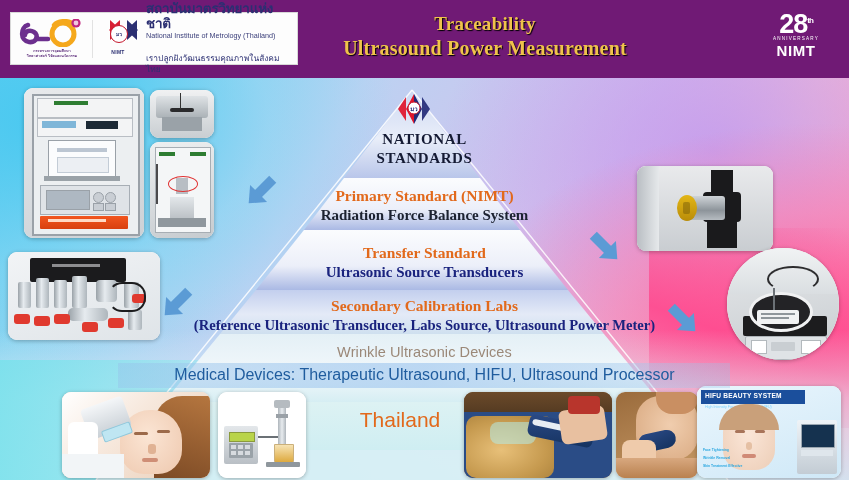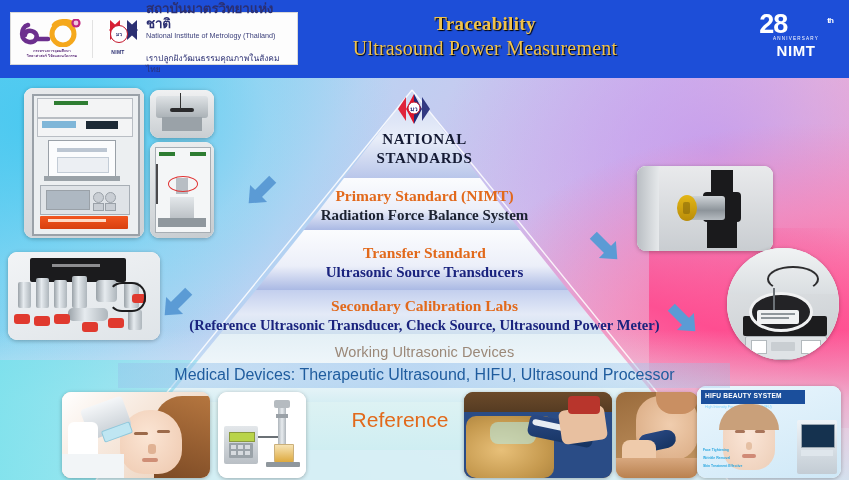--- a/index.html
+++ b/index.html
@@ -1,20 +1,20 @@
 <!DOCTYPE html>
 <html><head>
 <meta charset="utf-8">
 <style>
   html,body{margin:0;padding:0;background:#000;}
   body{width:849px;height:480px;overflow:hidden;font-family:"Liberation Sans",sans-serif;}
   #stage{position:relative;width:849px;height:480px;overflow:hidden;background:#000;}
 
   
-  .header{position:absolute;left:0;top:0;width:849px;height:78px;background:#1d4ed8;z-index:30;}
+  .header{position:absolute;left:0;top:0;width:849px;height:78px;background:#701a75;z-index:30;}
   .logo-box{position:absolute;left:10px;top:12px;width:288px;height:53px;background:#fdfdfd;
             border:1px solid #d8d8d8;display:flex;align-items:center;gap:4px;padding:0 5px;box-sizing:border-box;}
   .logo60{width:72px;height:46px;position:relative;flex:0 0 auto;}
   .logo60 .sixzero{position:absolute;left:2px;top:3px;width:68px;height:28px;}
   .logo60 .minlab{position:absolute;left:0;top:33px;width:72px;text-align:center;font-size:3.6px;
                   color:#5b2a7a;line-height:1.5;font-weight:bold;letter-spacing:.1px;}
   .divider-v{width:1px;height:38px;background:#e2e2e2;flex:0 0 auto;}
   .nimtmark{width:42px;height:46px;position:relative;flex:0 0 auto;}
   .nimtmark .dia{position:absolute;top:4px;width:0;height:0;}
   .nimtmark .dL{left:2px;border:10px solid transparent;border-right:11px solid #d81f33;}
@@ -27,33 +27,33 @@
   .nimtmark .lbl{position:absolute;left:0;top:33px;width:42px;text-align:center;font-size:5px;
                  font-weight:bold;color:#2b2f72;letter-spacing:.3px;}
   .logo-text{flex:1 1 auto;display:flex;flex-direction:column;justify-content:center;padding-left:3px;}
   .th-main{font-size:13.5px;color:#2b2f72;font-weight:bold;line-height:1.05;letter-spacing:-.2px;}
   .en-sub{font-size:7.2px;color:#3b3f7a;line-height:1.25;}
   .th-tag{font-size:8.4px;color:#2b2f72;line-height:1.3;margin-top:13px;}
 
   .title-wrap{position:absolute;left:300px;top:12px;width:370px;text-align:center;}
   .t-line1{font-family:"Liberation Serif",serif;font-weight:bold;font-size:19px;color:#f0c24b;
            letter-spacing:.3px;line-height:1.25;text-shadow:1px 1px 1px #000;}
-  .t-line2{font-family:"Liberation Serif",serif;font-weight:normal;font-size:20px;color:#f0c24b;
+  .t-line2{font-family:"Liberation Serif",serif;font-weight:bold;font-size:20px;color:#f0c24b;
            letter-spacing:.2px;line-height:1.25;text-shadow:1px 1px 1px #000;}
 
   .si-wheel{position:absolute;left:692px;top:14px;width:50px;height:50px;border-radius:50%;
             background:conic-gradient(#e2342f 0deg 45deg,#f07f1b 45deg 90deg,#f5a81c 90deg 135deg,
             #5fba47 135deg 180deg,#21a6df 180deg 225deg,#2b63ad 225deg 270deg,#8a4ba0 270deg 315deg,
             #c0267e 315deg 360deg);}
   .si-wheel .hub{position:absolute;left:15px;top:15px;width:20px;height:20px;border-radius:50%;
                  background:#fff;display:flex;align-items:center;justify-content:center;
                  font-size:9px;font-weight:bold;color:#1a1a1a;font-family:"Liberation Serif",serif;}
   .ann{position:absolute;left:757px;top:12px;width:78px;text-align:center;color:#fff;}
   .ann .n24{font-size:27px;font-weight:bold;line-height:.95;font-family:"Liberation Sans",sans-serif;letter-spacing:-1px;}
-  .ann .n24 sup{font-size:8px;vertical-align:super;padding-left:40px;}
+  .ann .n24 sup{font-size:8px;vertical-align:super;}
   .ann .annw{font-size:4.6px;letter-spacing:1.2px;margin-top:-2px;}
   .ann .nm{font-size:15px;font-weight:bold;letter-spacing:.6px;margin-top:1px;}
 
   
   .body-bg{position:absolute;left:0;top:78px;width:849px;height:402px;overflow:hidden;
     background:
       radial-gradient(ellipse 520px 300px at 96% 62%, rgba(255,90,150,.92) 0%, rgba(255,120,170,.55) 38%, rgba(255,150,190,0) 68%),
       radial-gradient(ellipse 420px 320px at 84% 18%, rgba(190,150,240,.75) 0%, rgba(200,170,240,0) 65%),
       radial-gradient(ellipse 480px 340px at 6% 10%, rgba(70,200,240,.95) 0%, rgba(120,215,245,.4) 45%, rgba(160,230,250,0) 72%),
       linear-gradient(120deg,#57c9ef 0%,#8fd4f0 16%,#bcd2f2 34%,#cbc6ee 50%,#d7bcea 62%,#efb9d6 76%,#ffa6c4 90%,#ff8fb8 100%);
@@ -460,29 +460,29 @@
     <div class="ln-dk">Radiation Force Balance System</div>
   </div>
 
   <div class="lay" style="top:243px;">
     <div class="ln-or">Transfer Standard</div>
     <div class="ln-nv">Ultrasonic Source Transducers</div>
   </div>
 
   <div class="lay" style="top:296px;">
     <div class="ln-or">Secondary Calibration Labs</div>
-    <div class="ln-nv2">(Reference Ultrasonic Transducer, Check Source, Ultrasound Power Meter)</div>
-  </div>
-
-  <div class="lay working" style="top:344px;">Working Ultrasonic Devices</div>
+    <div class="ln-nv2">(Reference Ultrasonic Transducer, Labs Source, Ultrasound Power Meter)</div>
+  </div>
+
+  <div class="lay working" style="top:344px;">Wrinkle Ultrasonic Devices</div>
 
   <div class="meddev-bg"></div>
   <div class="lay meddev" style="top:366px;">Medical Devices: Therapeutic Ultrasound,  HIFU, Ultrasound Processor</div>
 
-  <div class="products">Reference</div>
+  <div class="products">Thailand</div>
 
   <svg style="position:absolute;left:240px;top:172px;width:40px;height:40px;" viewBox="0 0 40 40">
     <g transform="rotate(45 20 20)">
       <rect x="15" y="2" width="10" height="22" fill="#5b9bd5"></rect>
       <polygon points="8,22 32,22 20,36" fill="#5b9bd5"></polygon>
     </g>
   </svg>
 
   <svg style="position:absolute;left:586px;top:228px;width:40px;height:40px;" viewBox="0 0 40 40">
     <g transform="rotate(-45 20 20)">

